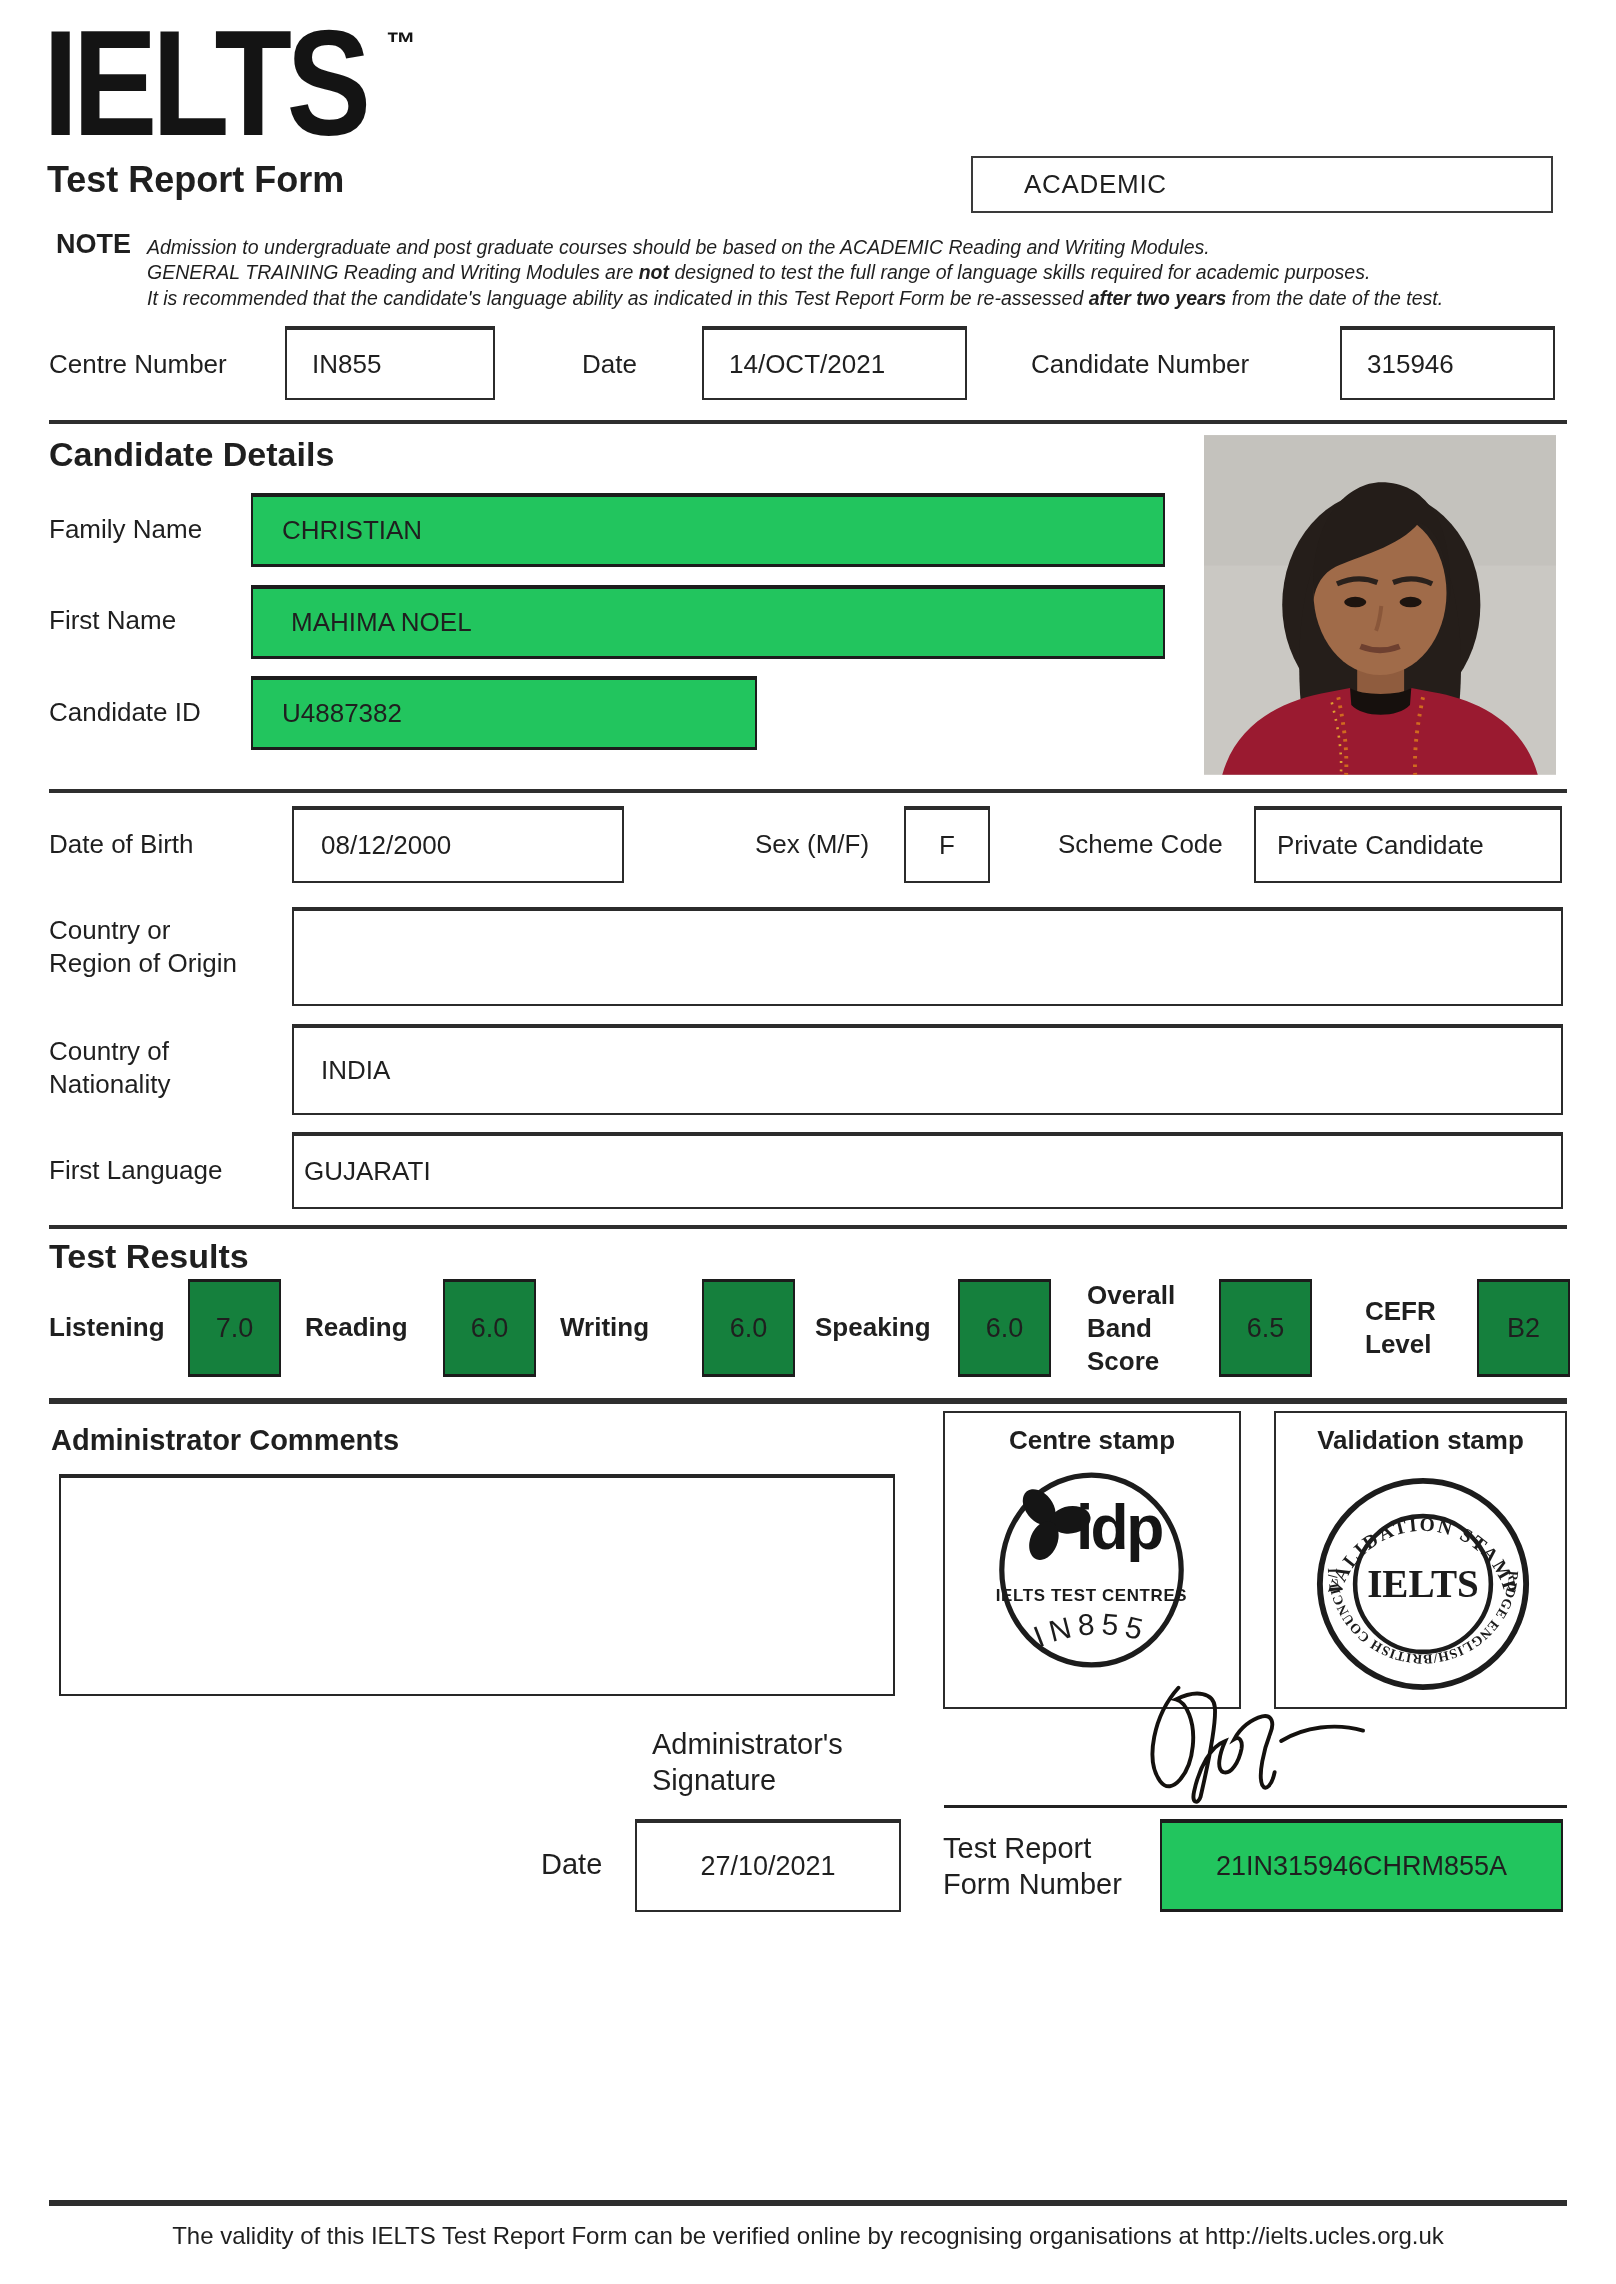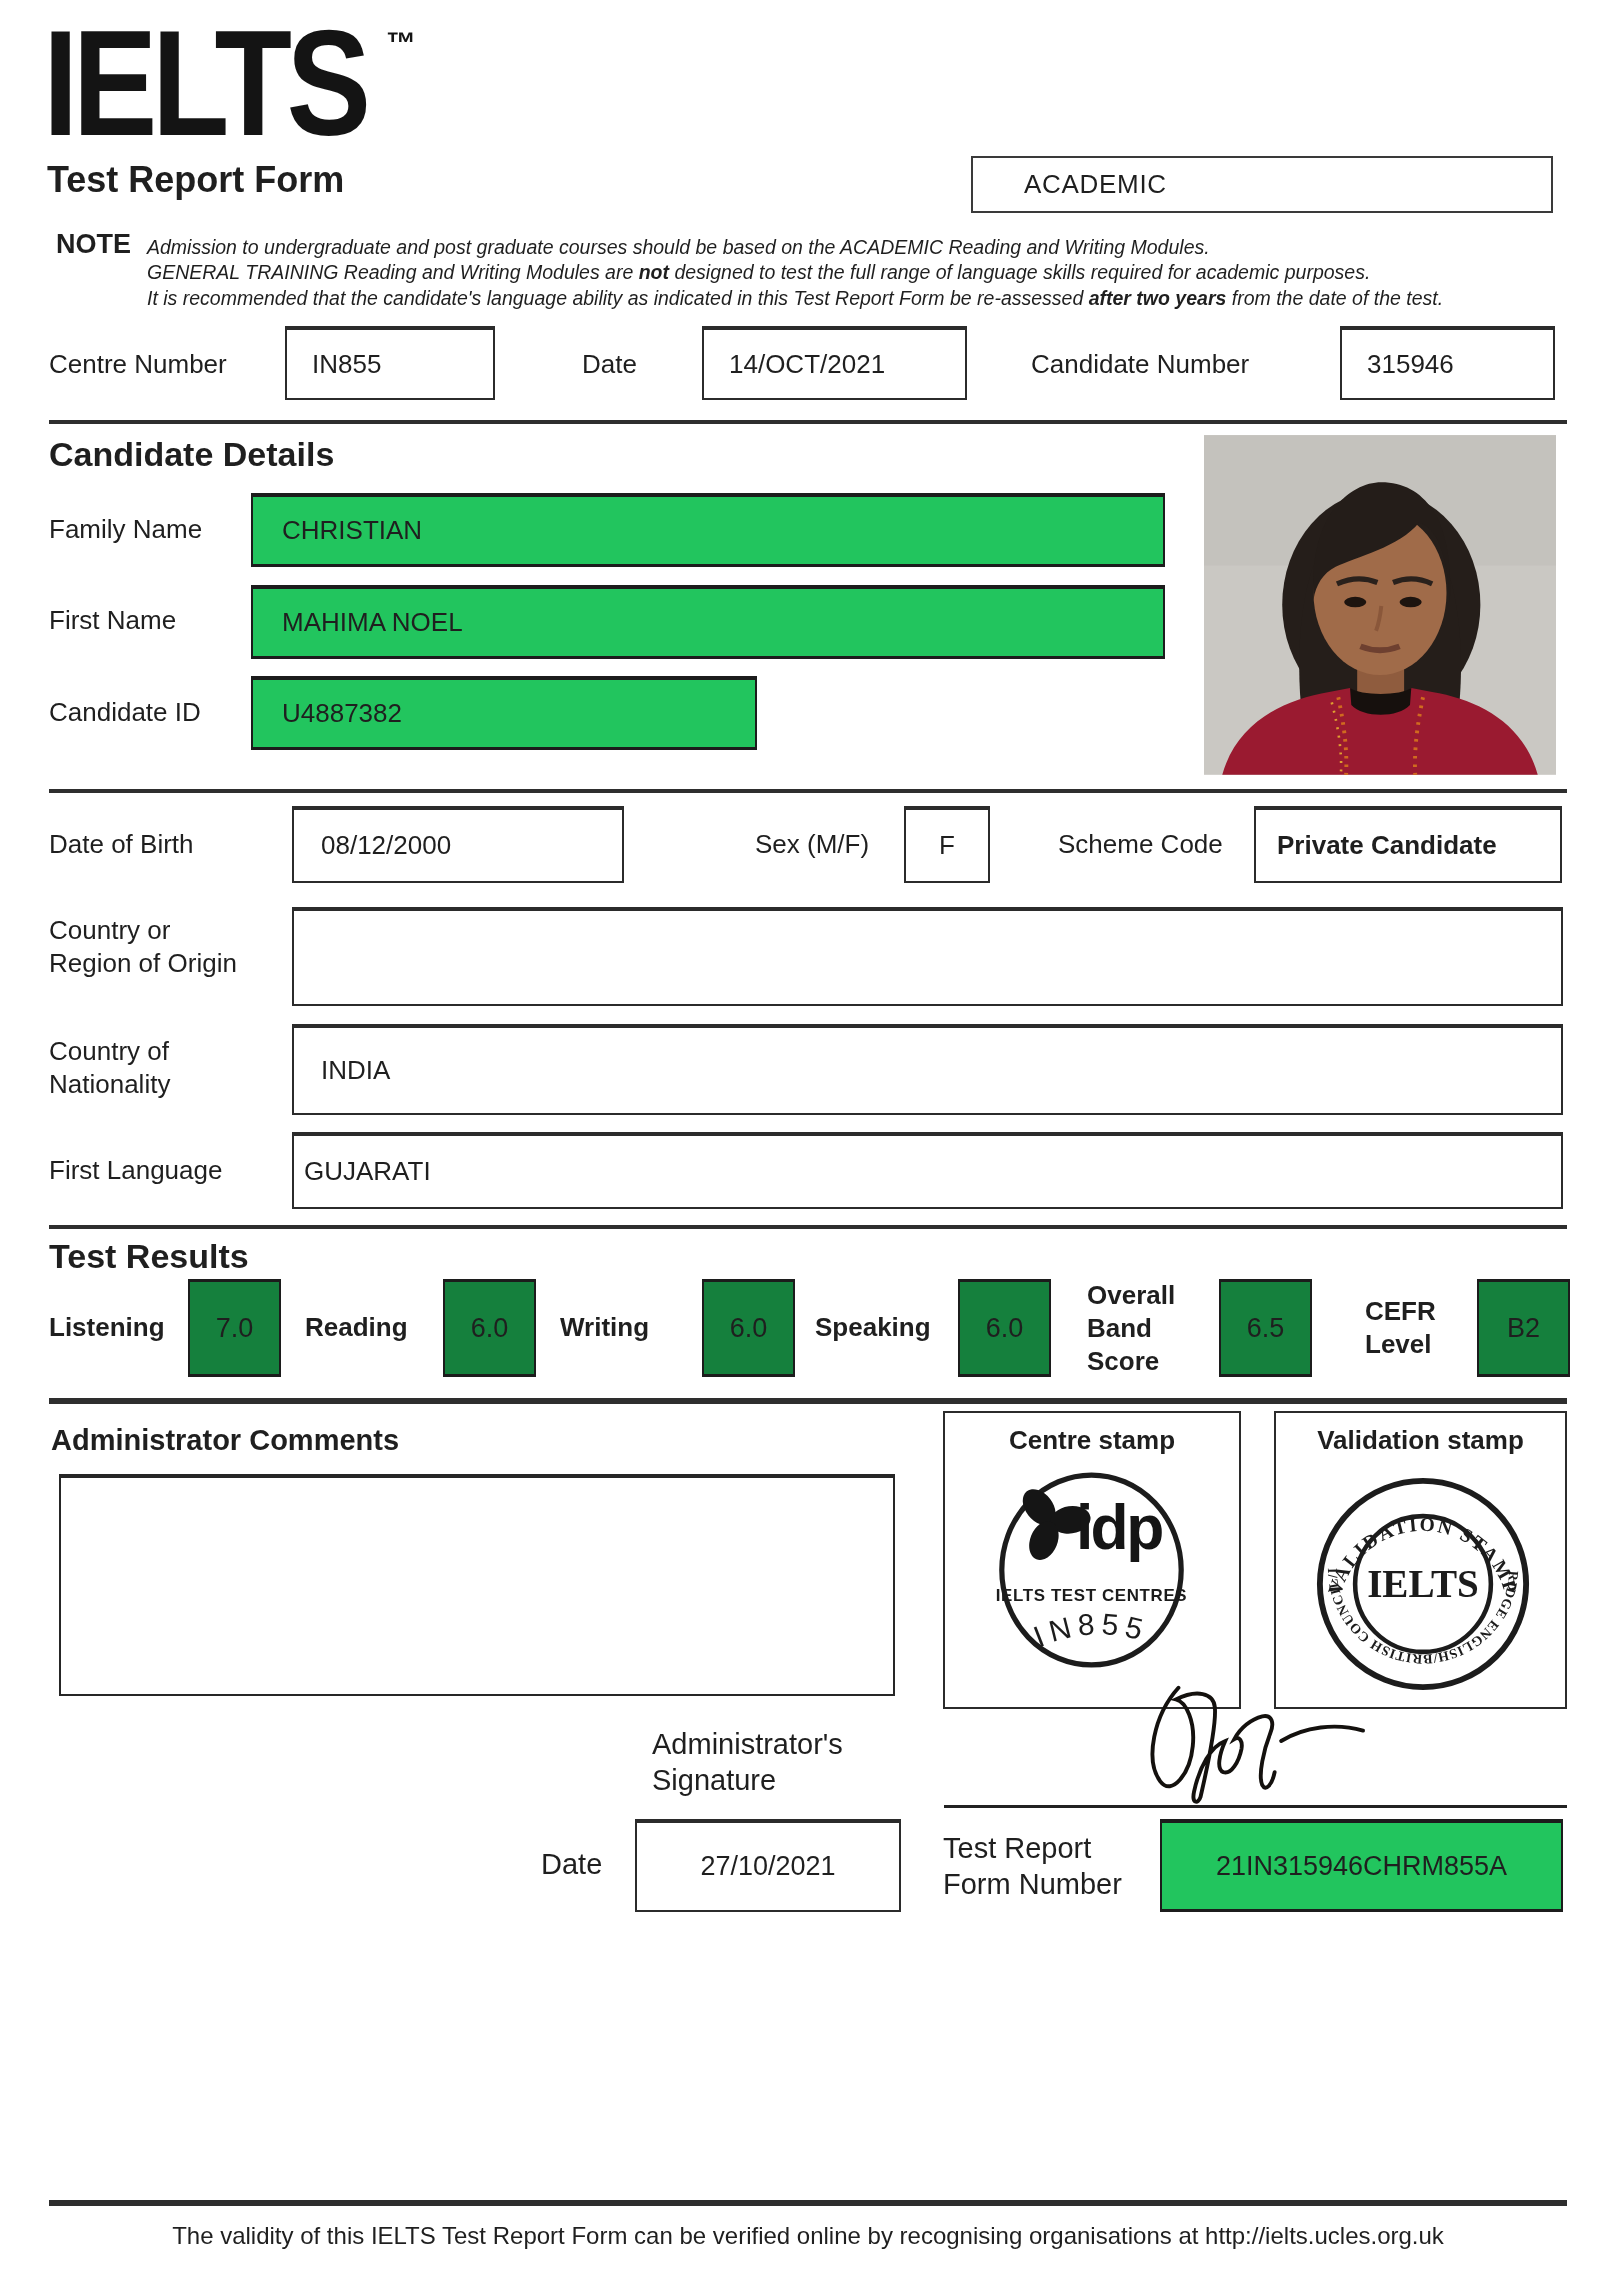--- a/index.html
+++ b/index.html
@@ -87,21 +87,21 @@
 
   <div class="sec-title" style="left:49px;top:435px;">Candidate Details</div>
 
   <div class="lbl" style="left:49px;top:514px;">Family Name</div>
   <div class="vbox gbox" style="left:251px;top:493px;width:914px;height:74px;">
     <span class="vtext" style="padding-left:29px;">CHRISTIAN</span>
   </div>
 
   <div class="lbl" style="left:49px;top:605px;">First Name</div>
   <div class="vbox gbox" style="left:251px;top:585px;width:914px;height:74px;">
-    <span class="vtext" style="padding-left:29px;">MAHIMA NOEL</span>
+    <span class="vtext" style="padding-left:38px;">MAHIMA NOEL</span>
   </div>
 
   <div class="lbl" style="left:49px;top:697px;">Candidate ID</div>
   <div class="vbox gbox" style="left:251px;top:676px;width:506px;height:74px;">
     <span class="vtext" style="padding-left:29px;">U4887382</span>
   </div>
 
   <svg class="abs" style="left:1204px;top:435px;" width="352" height="340" viewBox="0 0 540 521">
     <rect x="0" y="0" width="540" height="521" fill="#cac8c3"></rect>
     <rect x="0" y="0" width="540" height="200" fill="#c4c2bd"></rect>
@@ -130,21 +130,21 @@
   <div class="lbl" style="left:49px;top:829px;">Date of Birth</div>
   <div class="vbox" style="left:292px;top:806px;width:332px;height:77px;">
     <span class="vtext" style="padding-left:27px;">08/12/2000</span>
   </div>
   <div class="lbl" style="left:755px;top:829px;">Sex (M/F)</div>
   <div class="vbox center-text" style="left:904px;top:806px;width:86px;height:77px;">
     <span class="vtext">F</span>
   </div>
   <div class="lbl" style="left:1058px;top:829px;">Scheme Code</div>
   <div class="vbox" style="left:1254px;top:806px;width:308px;height:77px;">
-    <span class="vtext" style="padding-left:21px;font-weight:bold;">Private Candidate</span>
+    <span class="vtext" style="padding-left:21px;">Private Candidate</span>
   </div>
 
   <div class="lbl-wrap" style="left:49px;top:914px;width:209px;">Country or Region of Origin</div>
   <div class="vbox" style="left:292px;top:907px;width:1271px;height:99px;">
     <span class="vtext" style="padding-left:27px;"></span>
   </div>
 
   <div class="lbl-wrap" style="left:49px;top:1035px;width:163px;">Country of Nationality</div>
   <div class="vbox" style="left:292px;top:1024px;width:1271px;height:91px;">
     <span class="vtext" style="padding-left:27px;">INDIA</span>

